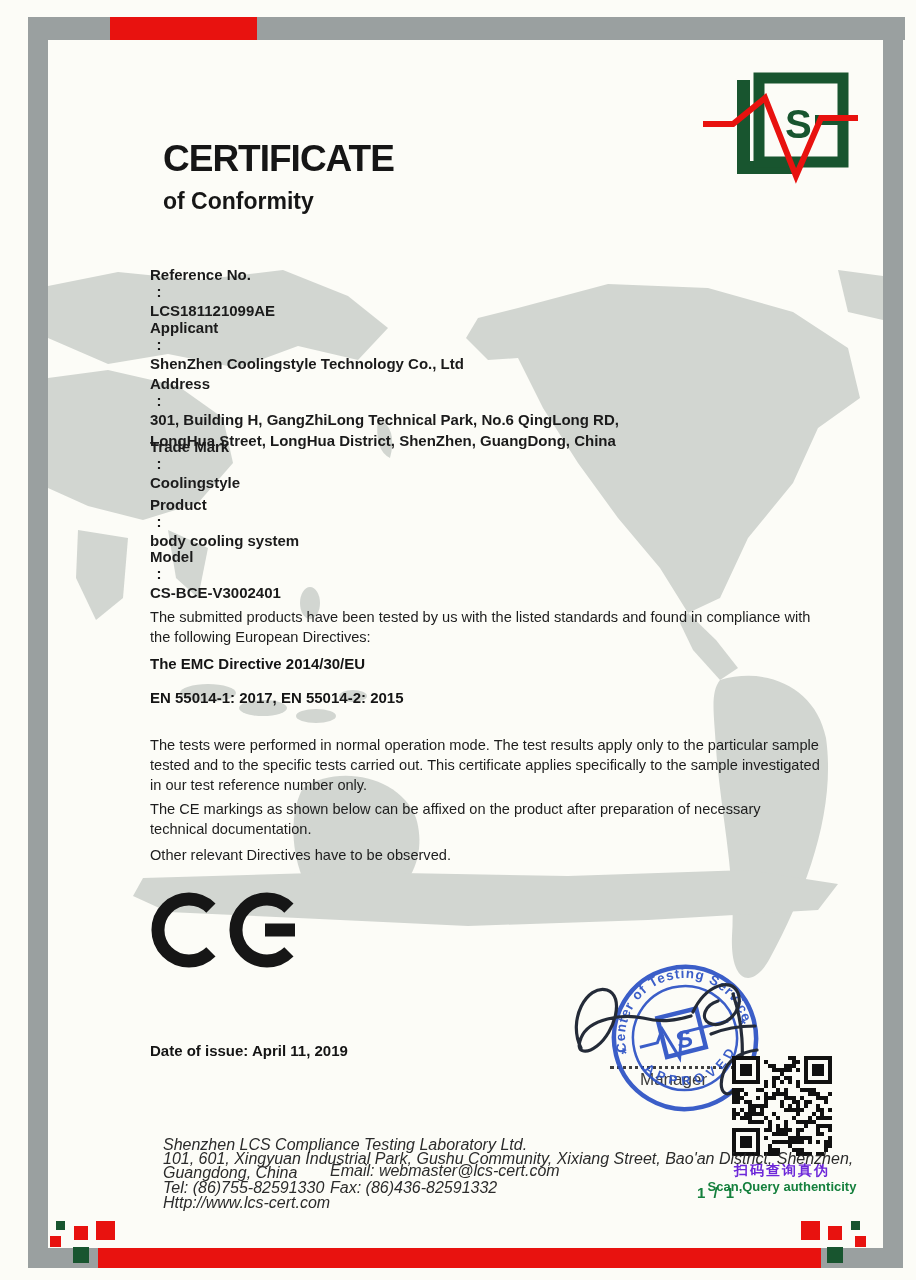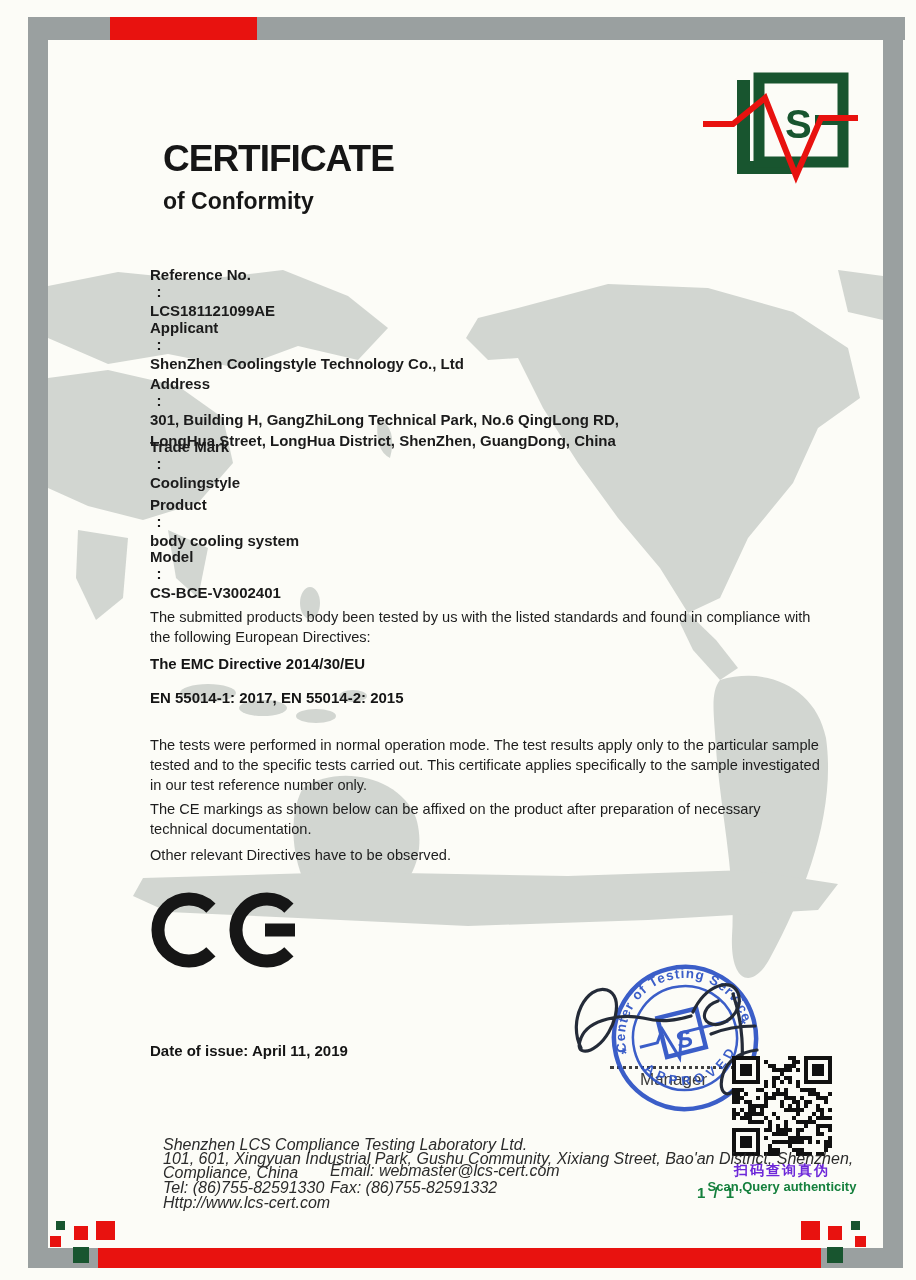--- a/index.html
+++ b/index.html
@@ -119,21 +119,21 @@
     <div class="f-label">Product</div>
     <div class="f-colon">:</div>
     <div class="f-value">body cooling system</div>
   </div>
   <div class="fieldrow" style="top:548px;">
     <div class="f-label">Model</div>
     <div class="f-colon">:</div>
     <div class="f-value">CS-BCE-V3002401</div>
   </div>
 
-  <div class="para" style="top:607px;width:668px;">The submitted products body been tested by us with the listed standards and found in compliance with the following European Directives:</div>
+  <div class="para" style="top:607px;width:668px;">The submitted products have been tested by us with the listed standards and found in compliance with the following European Directives:</div>
   <div class="bold-line" style="top:655px;">The EMC Directive 2014/30/EU</div>
   <div class="bold-line" style="top:689px;">EN 55014-1: 2017, EN 55014-2: 2015</div>
   <div class="para" style="top:735px;width:682px;">The tests were performed in normal operation mode. The test results apply only to the particular sample tested and to the specific tests carried out. This certificate applies specifically to the sample investigated in our test reference number only.</div>
   <div class="para" style="top:799px;width:660px;">The CE markings as shown below can be affixed on the product after preparation of necessary technical documentation.</div>
   <div class="para" style="top:845px;width:660px;">Other relevant Directives have to be observed.</div>
 
   <svg class="abs" style="left:148px;top:890px;" width="165" height="80" viewBox="0 0 165 80">
     <g fill="none" stroke="#161616" stroke-width="13">
       <path d="M62.9,18.1 A31,31 0 1 0 62.9,61.9"></path>
       <path d="M140.9,18.1 A31,31 0 1 0 140.9,61.9"></path>
@@ -478,21 +478,21 @@
       <rect x="72.00" y="96.00" width="4.00" height="4.00"></rect>
       <rect x="76.00" y="96.00" width="4.00" height="4.00"></rect>
       <rect x="84.00" y="96.00" width="4.00" height="4.00"></rect>
       <rect x="88.00" y="96.00" width="4.00" height="4.00"></rect>
     </svg>
   <div class="abs qr-caption-cn" style="left:712px;top:1162px;width:140px;">扫码查询真伪</div>
   <div class="abs qr-caption-en" style="left:692px;top:1179px;width:180px;">Scan,Query authenticity</div>
 
   <div class="abs footer-line" style="left:163px;top:1138px;">Shenzhen LCS Compliance Testing Laboratory Ltd.</div>
   <div class="abs footer-line" style="left:163px;top:1152px;">101, 601, Xingyuan Industrial Park, Gushu Community, Xixiang Street, Bao'an District, Shenzhen,</div>
-  <div class="abs footer-line" style="left:163px;top:1166px;">Compliance, China</div>
+  <div class="abs footer-line" style="left:163px;top:1166px;">Guangdong, China</div>
   <div class="abs footer-line" style="left:163px;top:1181px;">Tel: (86)755-82591330</div>
-  <div class="abs footer-line" style="left:330px;top:1181px;">Fax: (86)755-82591332</div>
+  <div class="abs footer-line" style="left:330px;top:1181px;">Fax: (86)436-82591332</div>
   <div class="abs footer-line" style="left:163px;top:1196px;">Http://www.lcs-cert.com</div>
   <div class="abs footer-line" style="left:330px;top:1164px;">Email: webmaster@lcs-cert.com</div>
 
   <div class="abs page-num" style="left:697px;top:1184px;">1 / 1</div>
 
 </div>
 
 </body></html>

